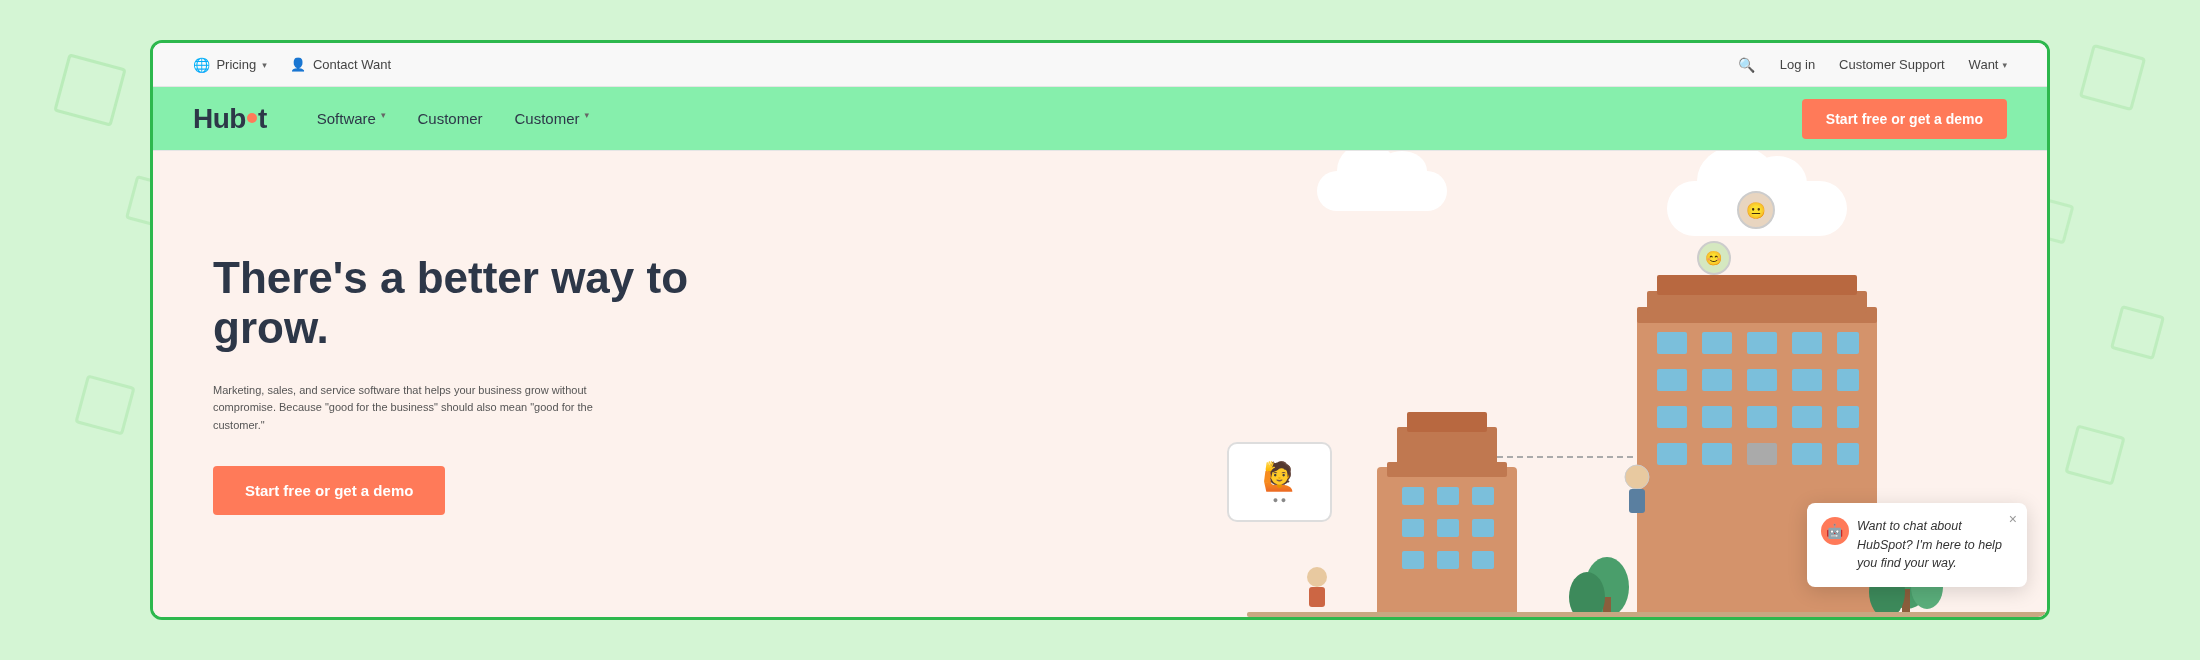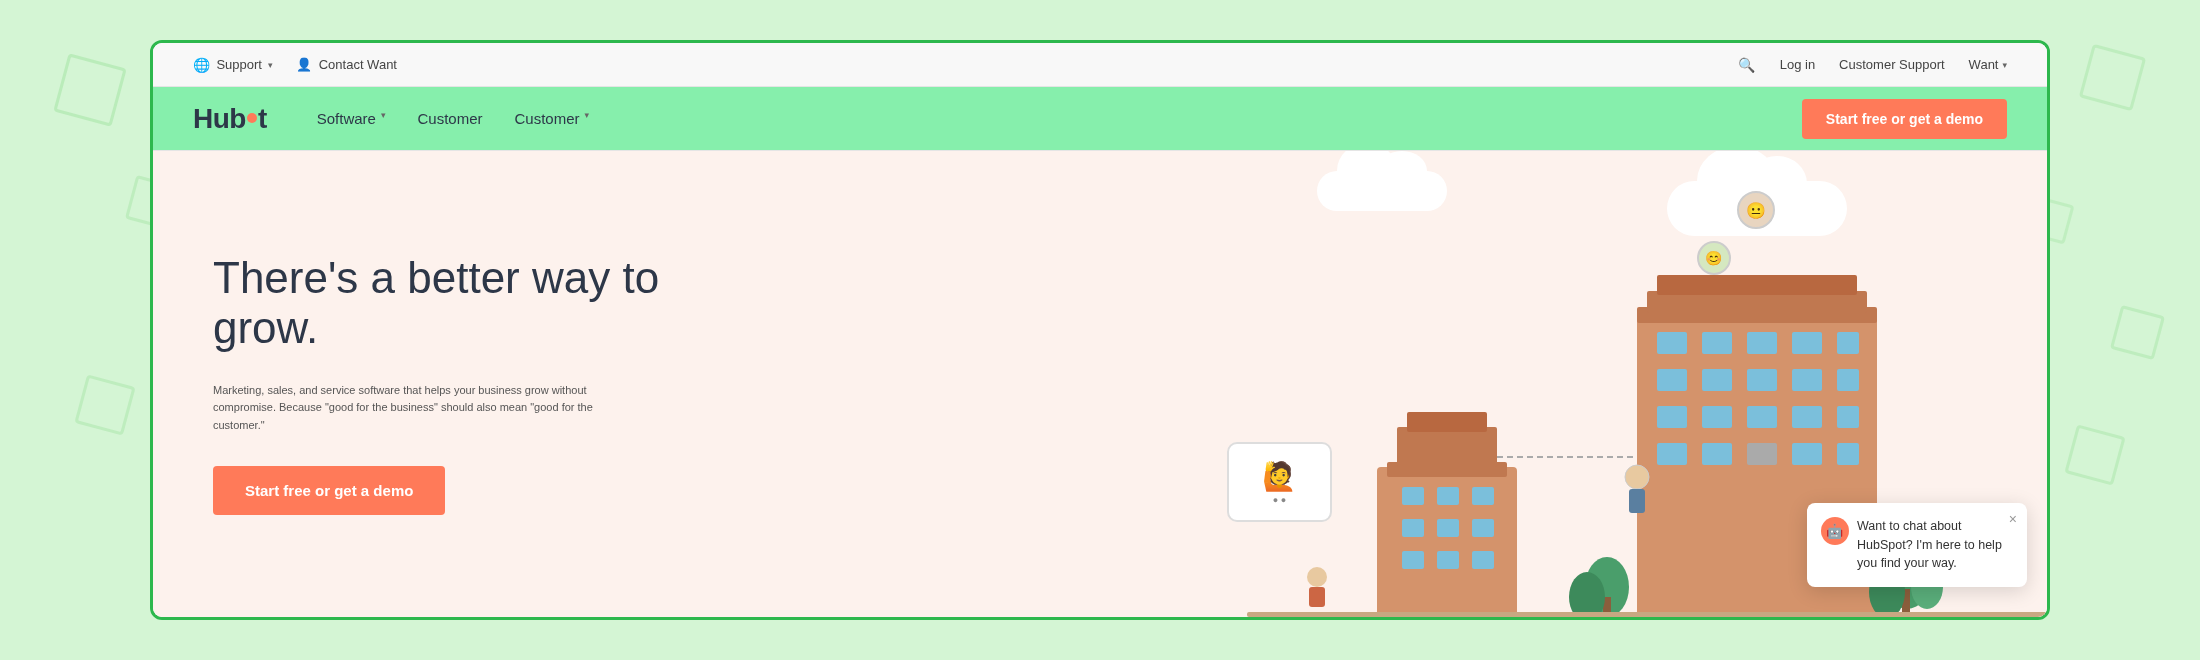--- a/index.html
+++ b/index.html
@@ -161,21 +161,21 @@
       overflow: hidden;
     }
     .hero-content {
       padding: 0 60px;
       max-width: 620px;
       z-index: 2;
       position: relative;
     }
     .hero-title {
       font-size: 44px;
-      font-weight: 400;
+      font-weight: 700;
       color: #2d3748;
       line-height: 1.15;
       margin-bottom: 28px;
     }
     .hero-subtitle {
       font-size: 11px;
       color: #555;
       line-height: 1.6;
       margin-bottom: 32px;
       max-width: 400px;
@@ -283,20 +283,21 @@
       flex-shrink: 0;
       display: flex;
       align-items: center;
       justify-content: center;
       font-size: 14px;
     }
     .chat-text {
       font-size: 12.5px;
       color: #333;
       line-height: 1.5;
+      font-style: italic;
     }
   </style>
 </head>
 <body>
 
 <div class="bg-squares">
   <div class="bg-square" style="width:60px;height:60px;top:60px;left:60px;opacity:0.6"></div>
   <div class="bg-square" style="width:45px;height:45px;top:180px;left:130px;opacity:0.5"></div>
   <div class="bg-square" style="width:50px;height:50px;top:380px;left:80px;opacity:0.5"></div>
   <div class="bg-square" style="width:40px;height:40px;top:500px;left:180px;opacity:0.4"></div>
@@ -310,21 +311,21 @@
   <div class="bg-square" style="width:30px;height:30px;top:540px;right:170px;opacity:0.4"></div>
   <div class="bg-square" style="width:45px;height:45px;top:310px;right:40px;opacity:0.5"></div>
 </div>
 
 <div class="browser-window">
 
   <div class="utility-bar">
     <div class="utility-left">
       <div class="utility-item">
         <span style="font-size:14px;">🌐</span>
-        <span>Support</span>
+        <span>Pricing</span>
         <span class="chevron-down">▾</span>
       </div>
       <div class="utility-item">
         <span style="font-size:13px;">👤</span>
         <span>Contact Want</span>
       </div>
     </div>
     <div class="utility-right">
       <span class="search-icon-sm">🔍</span>
       <span class="util-link">Log in</span>

